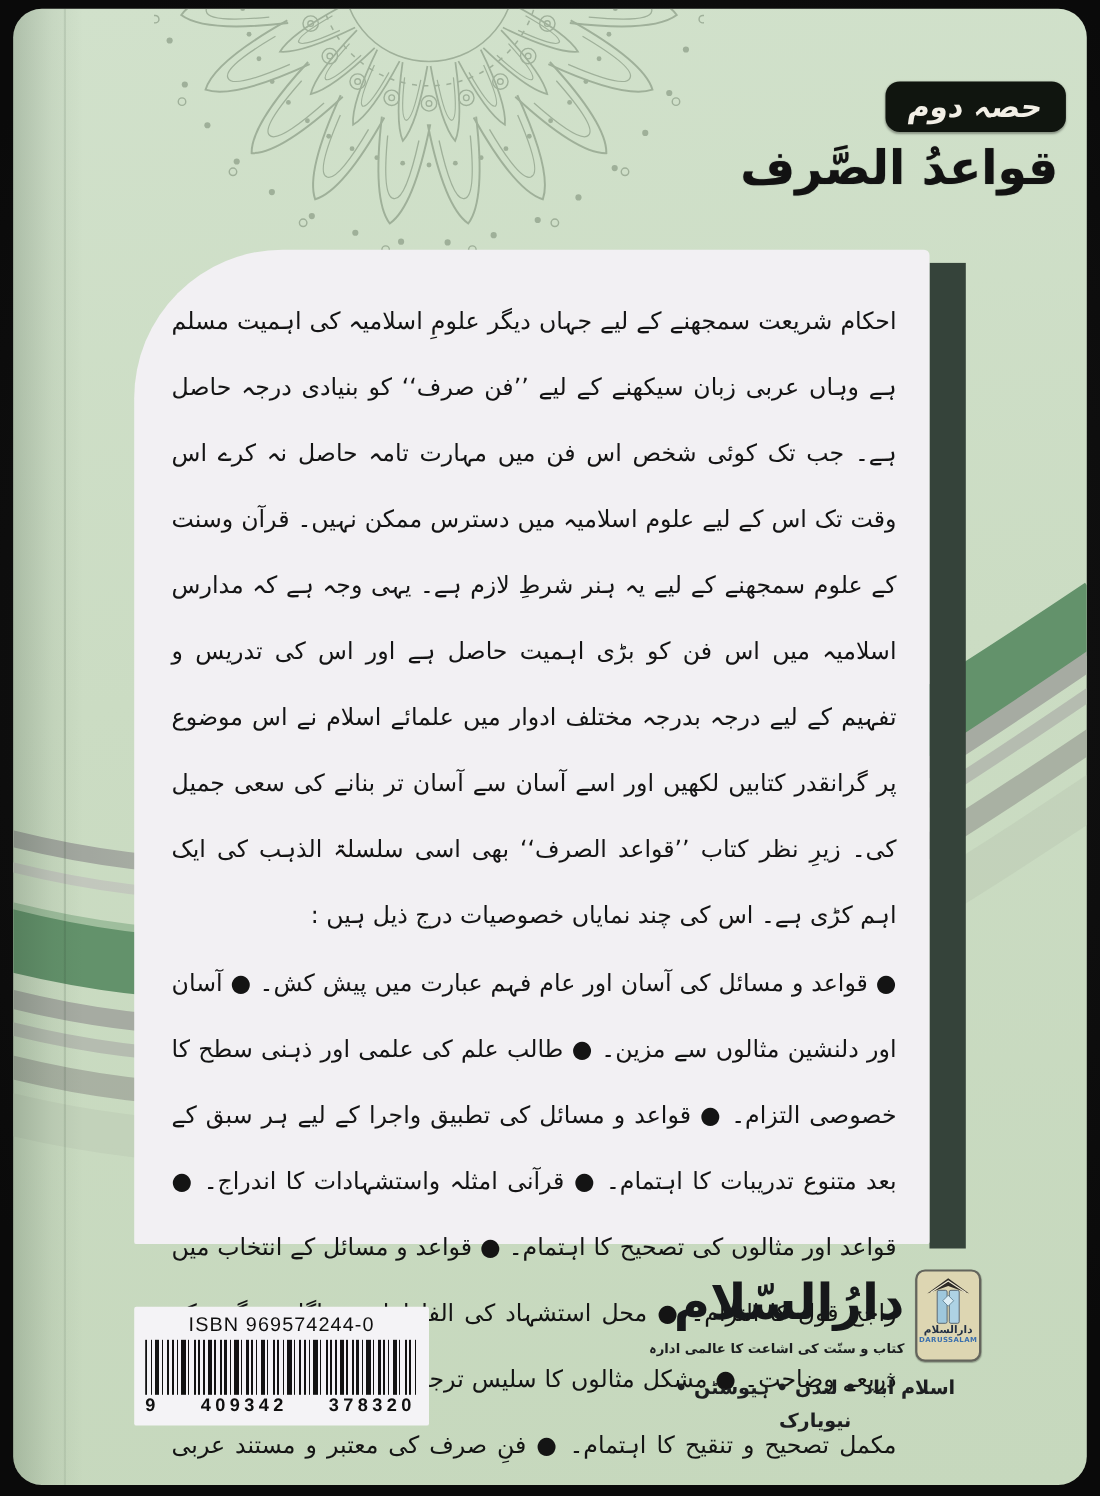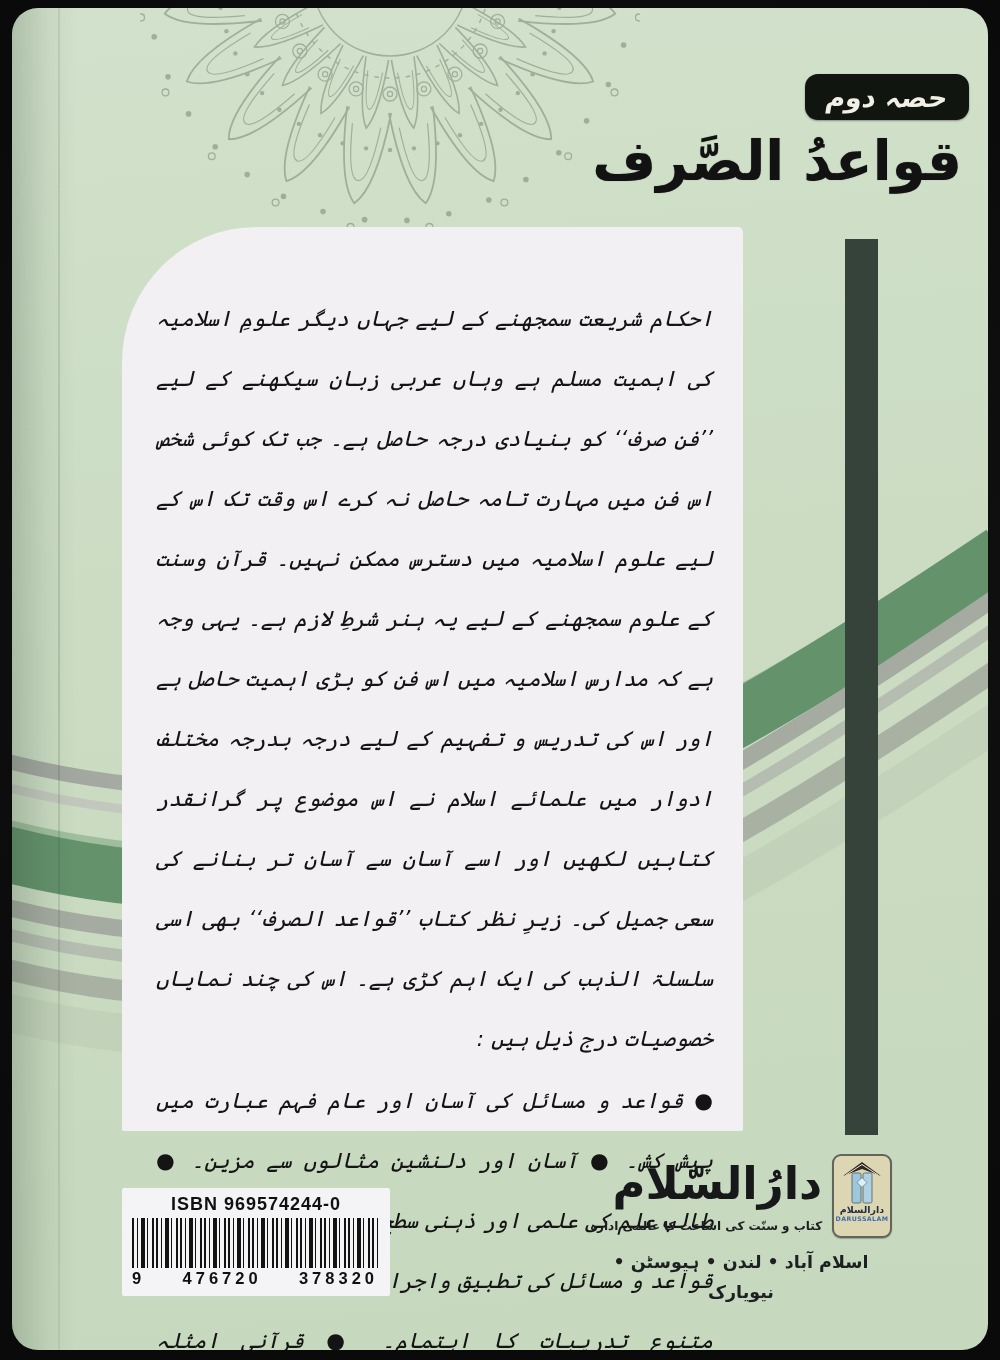--- a/index.html
+++ b/index.html
@@ -14,34 +14,34 @@
   .spine-crease{position:absolute;left:46px;top:0;bottom:0;width:2px;z-index:2;
     background:linear-gradient(180deg,rgba(40,60,42,.10),rgba(40,60,42,.16),rgba(40,60,42,.08));}
   svg.mandala{position:absolute;left:128px;top:0;width:500px;height:235px;z-index:1;opacity:.8;}
   svg.swoosh{position:absolute;left:0;top:0;width:976px;height:1342px;z-index:1;}
   .part-badge{position:absolute;left:793px;top:66px;width:164px;height:46px;z-index:3;
     background:#10150f;border-radius:13px;display:flex;align-items:center;justify-content:center;
     box-shadow:0 1px 2px rgba(0,0,0,.35);}
   .part-badge span{color:#f2efe6;font-size:27px;font-weight:bold;transform:skewX(-9deg);
     direction:rtl;letter-spacing:1px;}
   .book-title{position:absolute;right:26px;top:118px;z-index:3;direction:rtl;
-    font-size:55px;font-weight:bold;color:#121212;line-height:1.3;
+    font-size:43px;font-weight:bold;color:#121212;line-height:1.3;
     text-shadow:0 0 1px rgba(0,0,0,.45);}
   .dark-bar{position:absolute;left:833px;top:231px;width:33px;height:896px;
     background:#35433a;z-index:2;}
-  .panel{position:absolute;left:110px;top:219px;width:621px;height:904px;z-index:3;
+  .panel{position:absolute;left:110px;top:219px;width:723px;height:904px;z-index:3;
     background:#f2f0f3;border-radius:135px 5px 2px 2px;
-    padding:62px 30px 0 34px;box-sizing:border-box;font-style:italic;}
+    padding:36px 30px 0 34px;box-sizing:border-box;}
   .panel-text{direction:rtl;text-align:justify;color:#141414;
     font-size:21.5px;line-height:60px;}
   .panel-features{margin-top:2px;}
   .isbn-box{position:absolute;left:110px;top:1180px;width:268px;height:108px;z-index:3;
     background:#f4f3f6;border-radius:2px;padding:6px 10px 0 10px;box-sizing:border-box;
     font-family:"Liberation Sans",sans-serif;}
-  .isbn-label{text-align:center;font-size:18px;font-weight:700;color:#101010;letter-spacing:1px;}
+  .isbn-label{text-align:center;font-size:18px;font-weight:400;color:#101010;letter-spacing:1px;}
   .barcode{height:50px;margin-top:3px;
     background:
      repeating-linear-gradient(90deg,#121212 0 2px,transparent 2px 5px,#121212 5px 6px,
        transparent 6px 9px,#121212 9px 13px,transparent 13px 15px,#121212 15px 16px,
        transparent 16px 20px,#121212 20px 22px,transparent 22px 24px);}
   .isbn-digits{display:flex;justify-content:space-between;padding:1px 2px 0 0;
     font-size:16.5px;font-weight:600;color:#101010;letter-spacing:4px;}
   .publisher{position:absolute;left:578px;top:1146px;width:302px;z-index:3;}
   .pub-row{display:flex;flex-direction:row;justify-content:space-between;align-items:flex-start;}
   .pub-textcol{display:flex;flex-direction:column;align-items:flex-end;margin-right:8px;}
@@ -215,21 +215,21 @@
     <div class="panel">
       <div class="panel-text">احکام شریعت سمجھنے کے لیے جہاں دیگر علومِ اسلامیہ کی اہمیت مسلم ہے وہاں عربی زبان سیکھنے کے لیے ’’فن صرف‘‘ کو بنیادی درجہ حاصل ہے۔ جب تک کوئی شخص اس فن میں مہارت تامہ حاصل نہ کرے اس وقت تک اس کے لیے علوم اسلامیہ میں دسترس ممکن نہیں۔ قرآن وسنت کے علوم سمجھنے کے لیے یہ ہنر شرطِ لازم ہے۔ یہی وجہ ہے کہ مدارس اسلامیہ میں اس فن کو بڑی اہمیت حاصل ہے اور اس کی تدریس و تفہیم کے لیے درجہ بدرجہ مختلف ادوار میں علمائے اسلام نے اس موضوع پر گرانقدر کتابیں لکھیں اور اسے آسان سے آسان تر بنانے کی سعی جمیل کی۔ زیرِ نظر کتاب ’’قواعد الصرف‘‘ بھی اسی سلسلۃ الذہب کی ایک اہم کڑی ہے۔ اس کی چند نمایاں خصوصیات درج ذیل ہیں :</div>
       <div class="panel-text panel-features">● قواعد و مسائل کی آسان اور عام فہم عبارت میں پیش کش۔  ● آسان اور دلنشین مثالوں سے مزین۔  ● طالب علم کی علمی اور ذہنی سطح کا خصوصی التزام۔  ● قواعد و مسائل کی تطبیق واجرا کے لیے ہر سبق کے بعد متنوع تدریبات کا اہتمام۔  ● قرآنی امثلہ واستشہادات کا اندراج۔  ● قواعد اور مثالوں کی تصحیح کا اہتمام۔  ● قواعد و مسائل کے انتخاب میں راجح قول کا التزام۔  ● محل استشہاد کی الفاظ اور جداگانہ رنگوں کے ذریعے وضاحت۔  ● مشکل مثالوں کا سلیس ترجمہ۔  ● خاصیاتِ ابواب کی مکمل تصحیح و تنقیح کا اہتمام۔  ● فنِ صرف کی معتبر و مستند عربی کتابوں سے اخذ و استفادہ ۔</div>
     </div>
 
     <div class="isbn-box">
       <div class="isbn-label">ISBN 969574244-0</div>
       <div class="barcode"></div>
       <div class="isbn-digits">
         <span>9</span>
-        <span>476720</span>
+        <span>409342</span>
         <span>378320</span>
       </div>
     </div>
 
     <div class="publisher">
       <div class="pub-row">
         <div class="pub-textcol">
           <div class="pub-name">دارُالسّلام</div>
           <div class="pub-tagline">کتاب و سنّت کی اشاعت کا عالمی ادارہ</div>
         </div>

